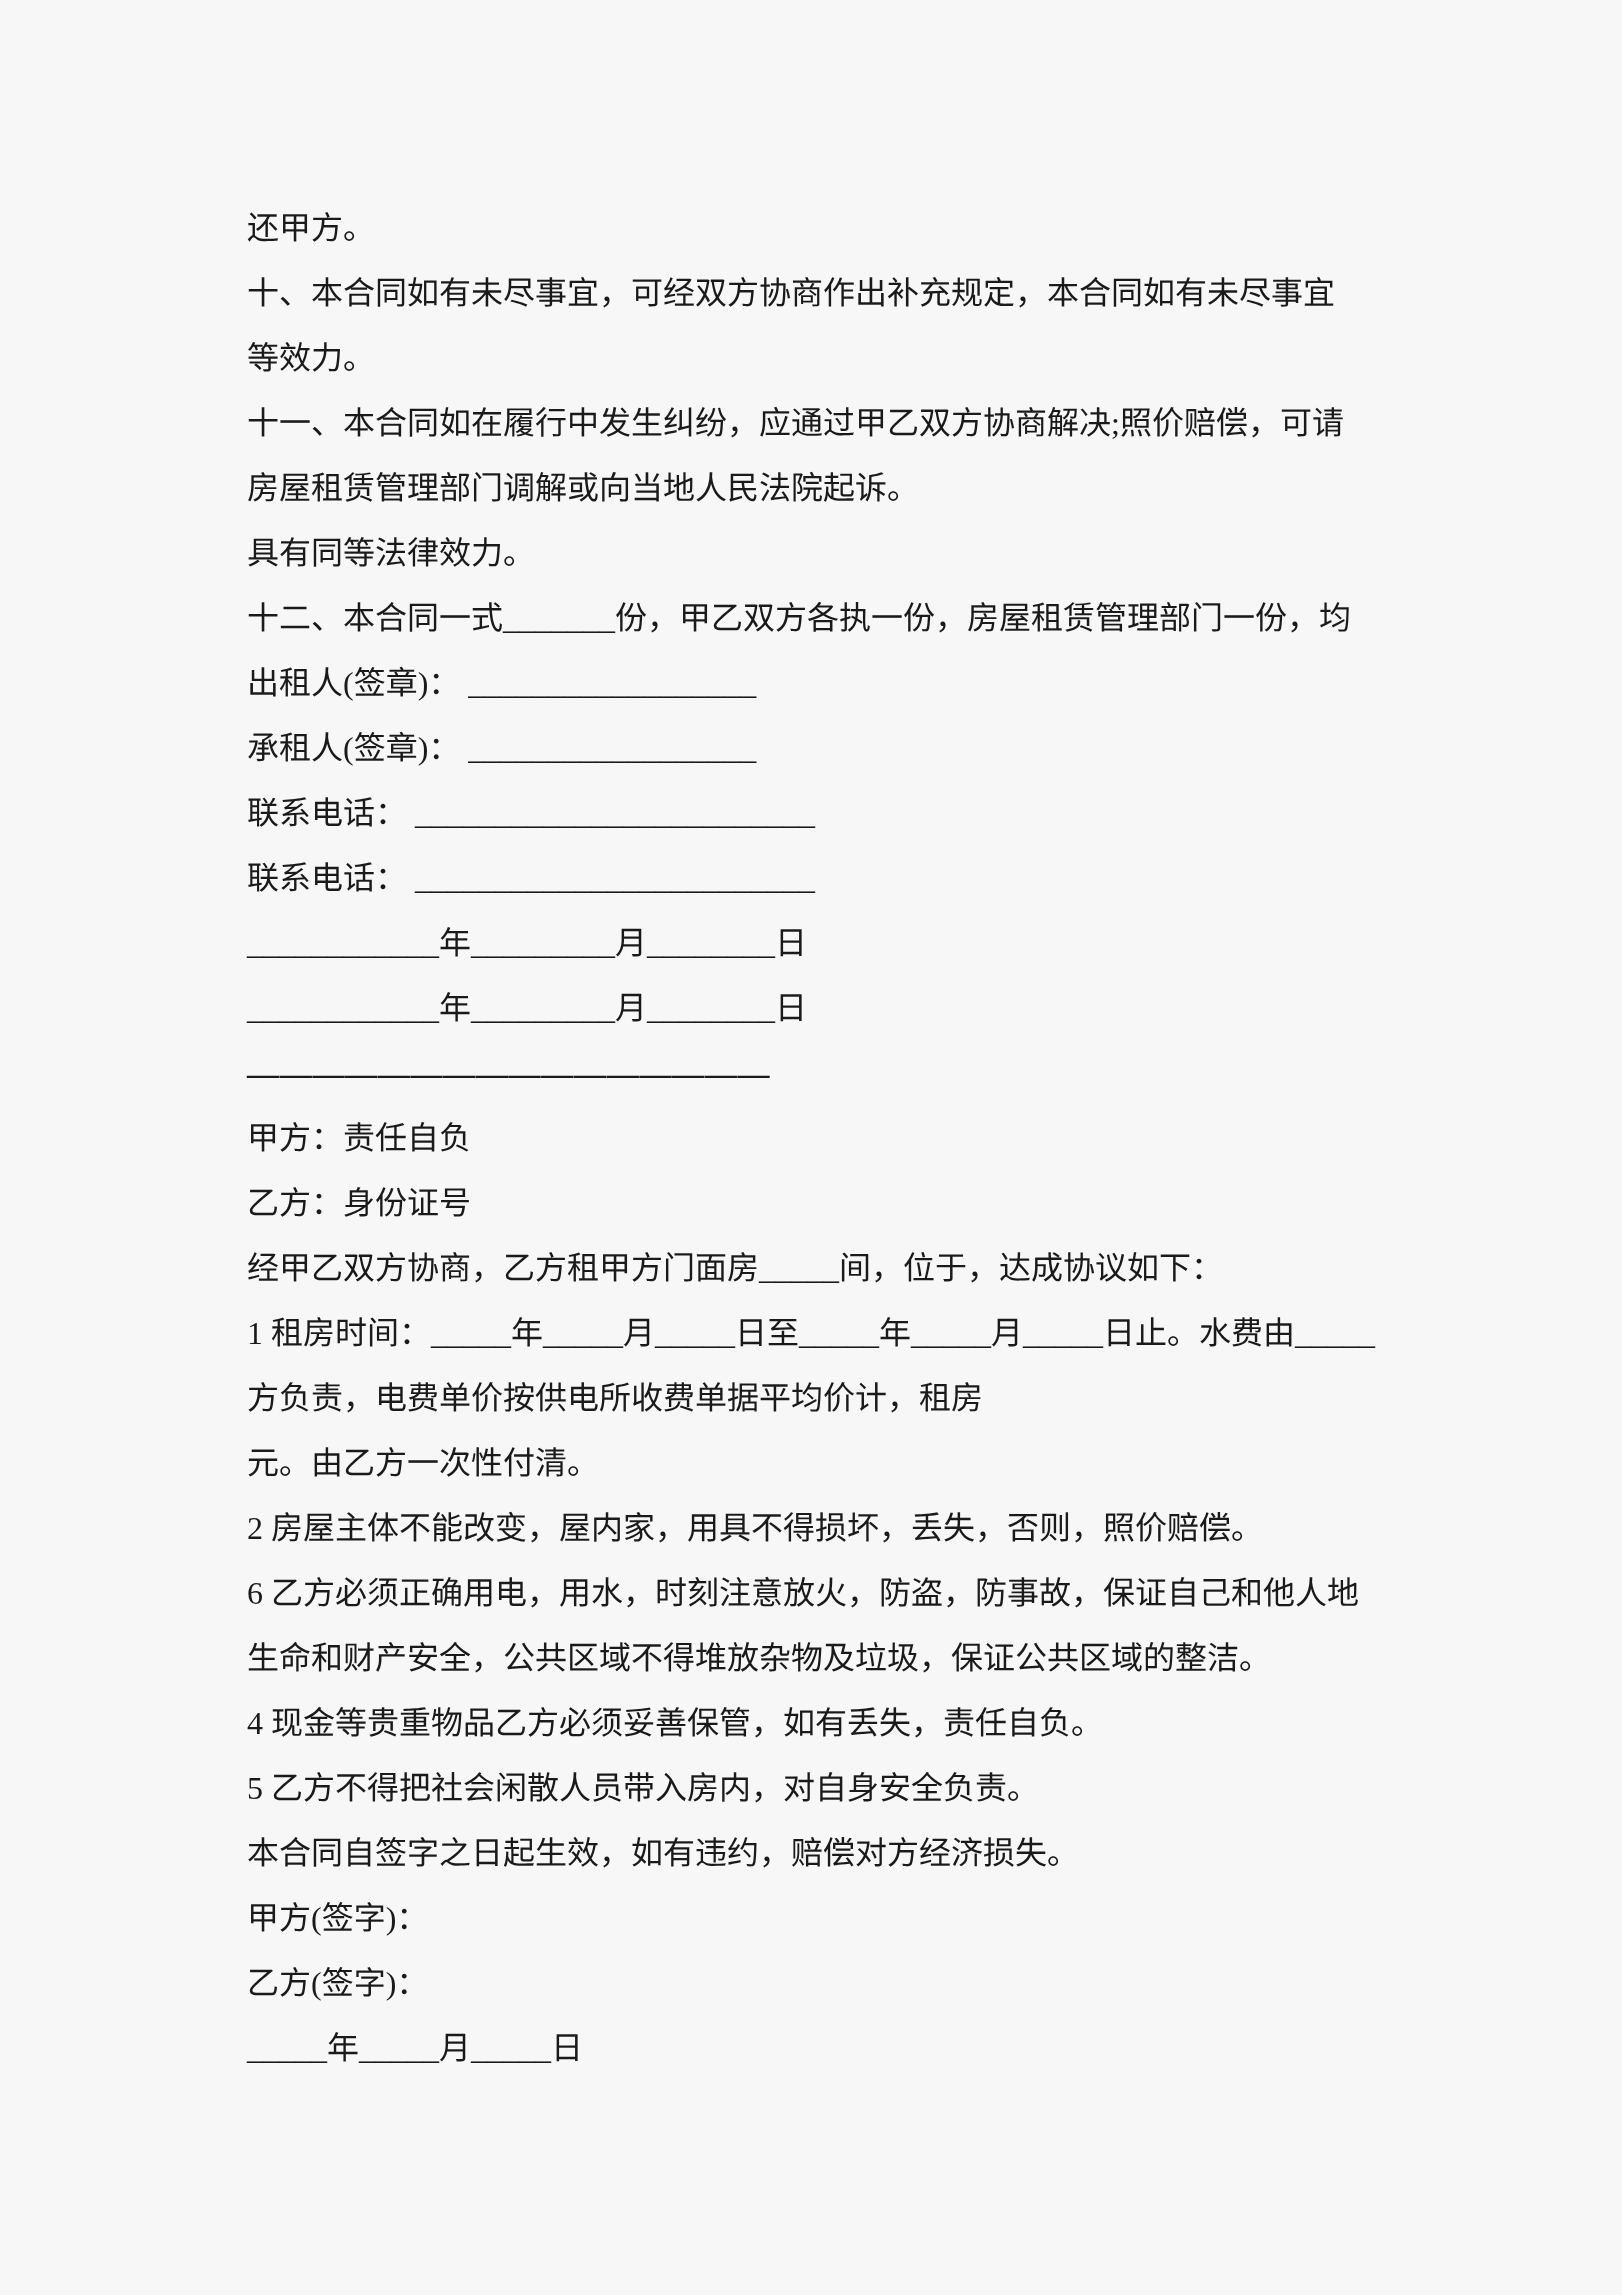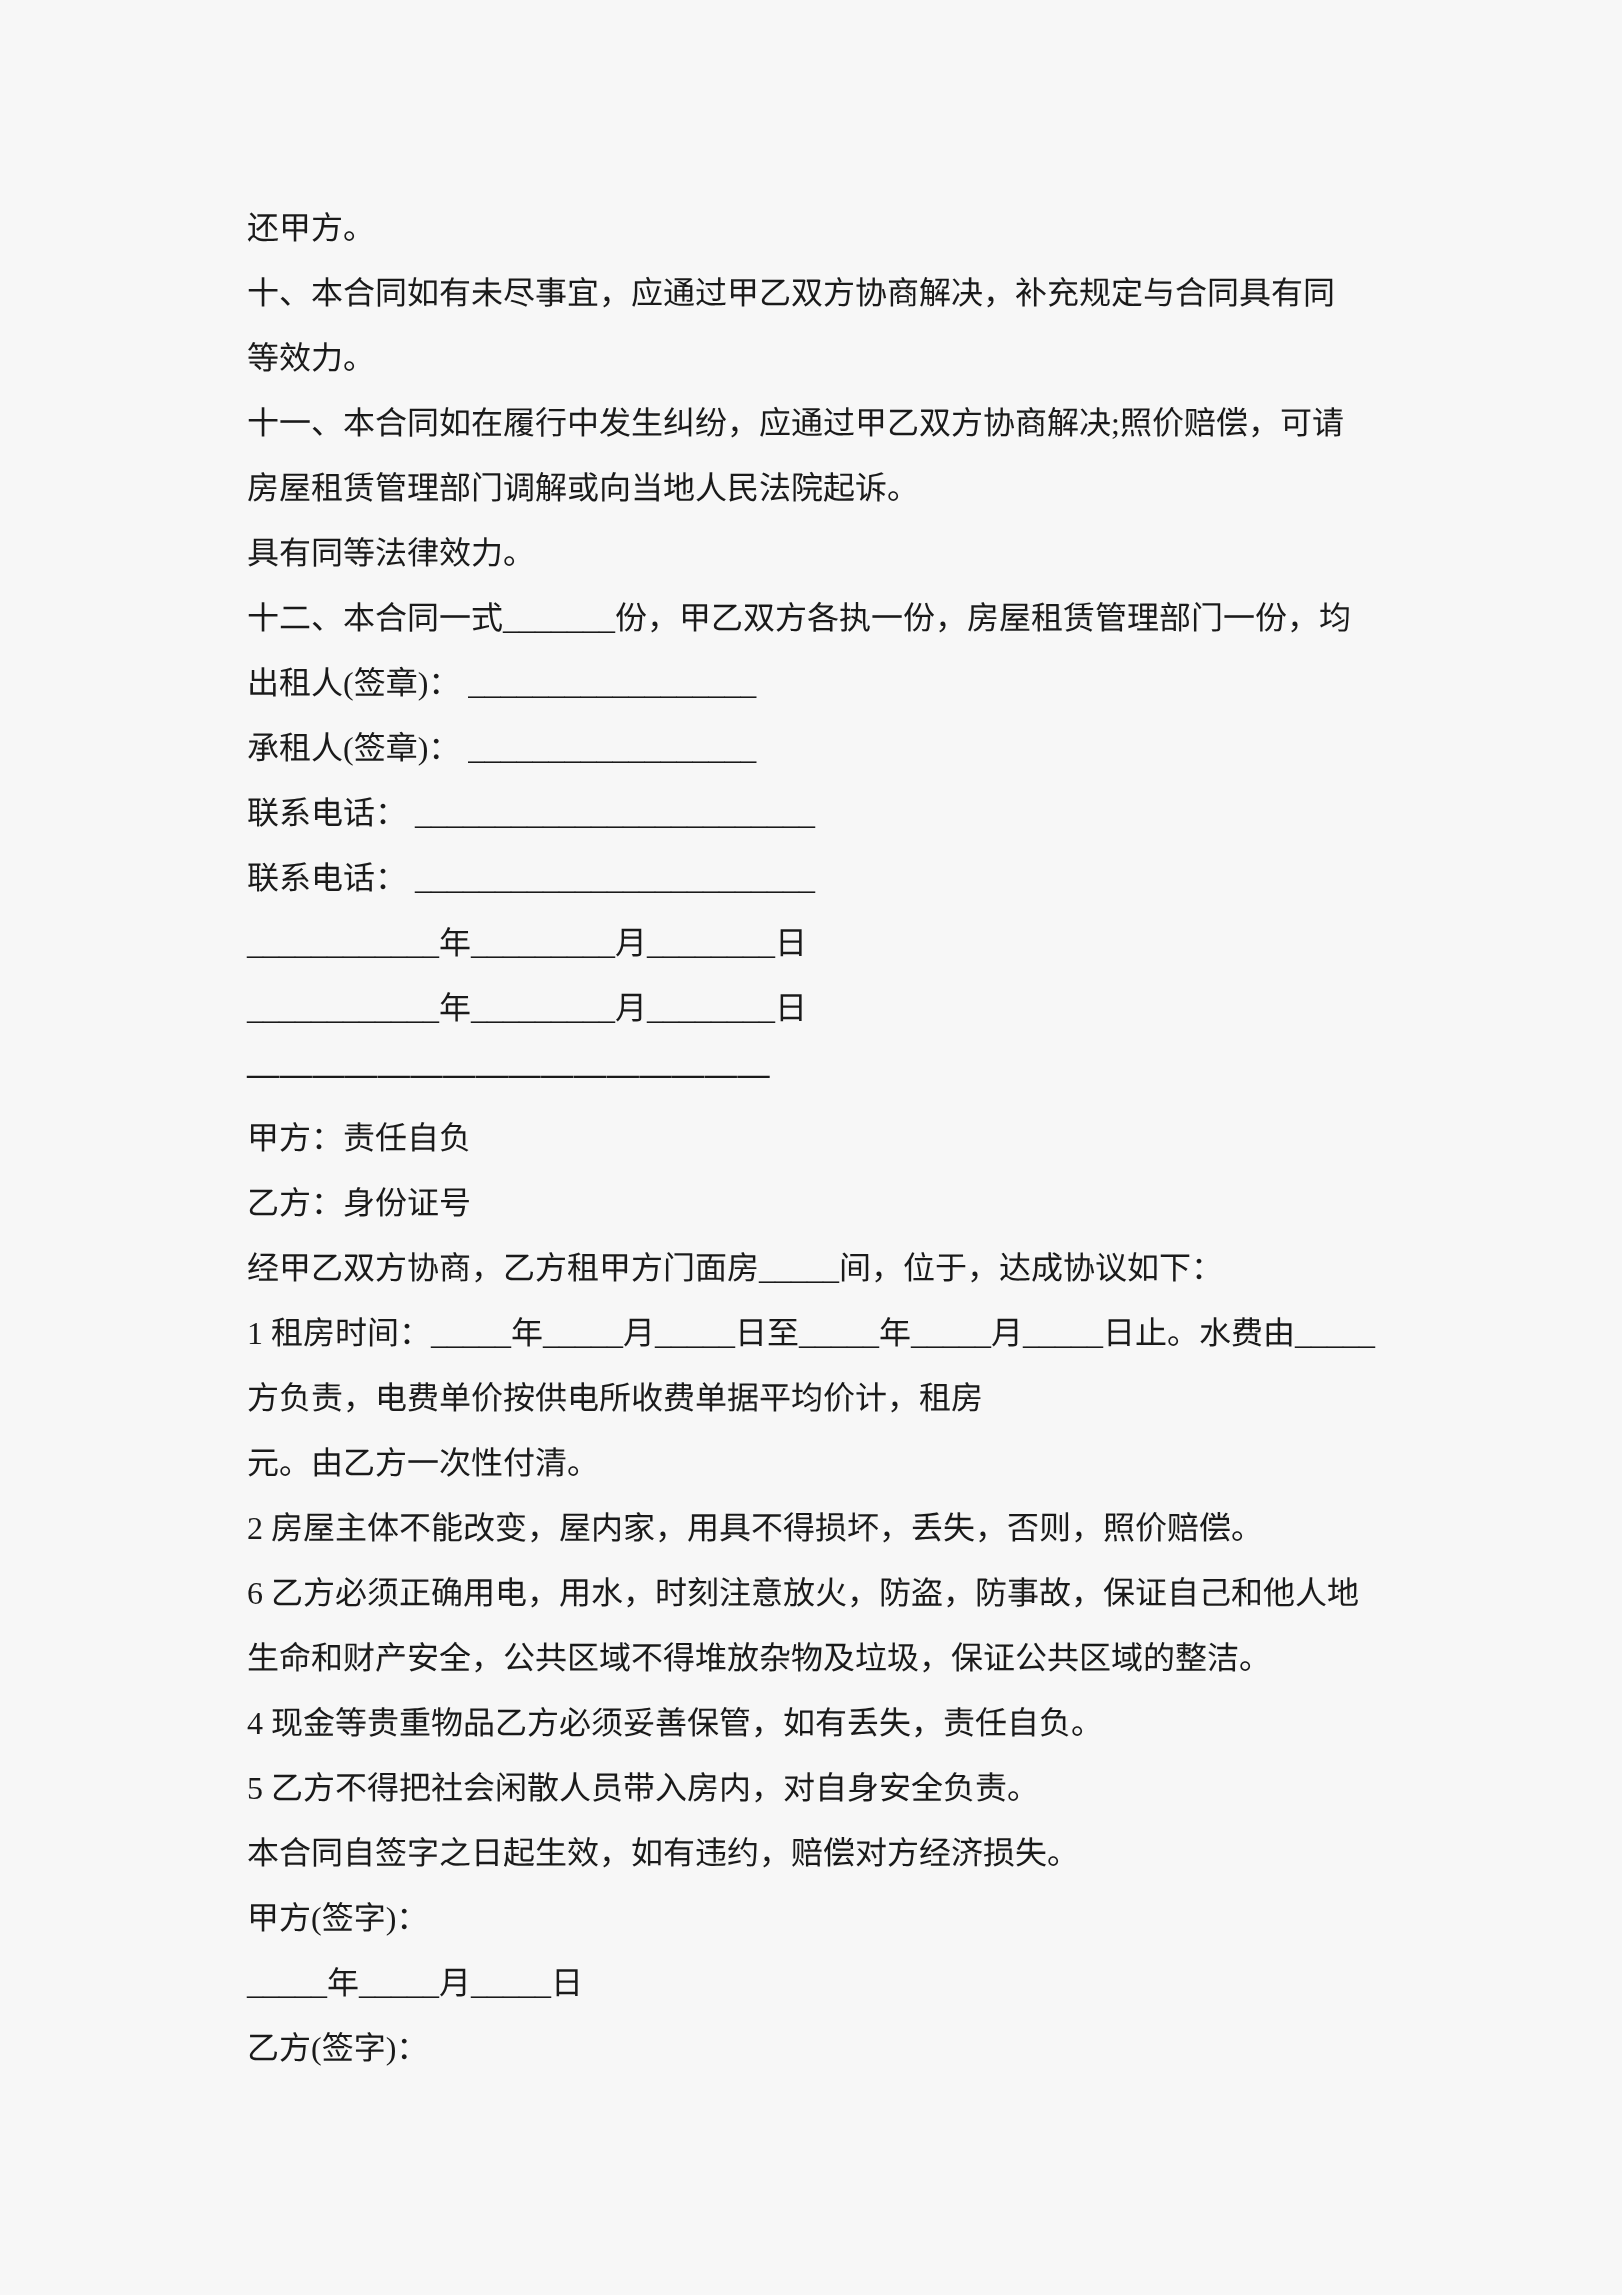--- a/index.html
+++ b/index.html
@@ -33,21 +33,21 @@
   .line.dash {
     font-weight: bold;
     letter-spacing: 0.7px;
   }
 </style>
 </head>
 <body style="background: rgb(247, 247, 247);">
 
 <div class="page" style="color: rgb(26, 26, 26);">
   <p class="line">还甲方。</p>
-  <p class="line">十、本合同如有未尽事宜，应通过甲乙双方协商解决，补充规定与合同具有同</p>
+  <p class="line">十、本合同如有未尽事宜，可经双方协商作出补充规定，本合同如有未尽事宜</p>
   <p class="line">等效力。</p>
   <p class="line">十一、本合同如在履行中发生纠纷，应通过甲乙双方协商解决;照价赔偿，可请</p>
   <p class="line">房屋租赁管理部门调解或向当地人民法院起诉。</p>
   <p class="line">具有同等法律效力。</p>
   <p class="line">十二、本合同一式_______份，甲乙双方各执一份，房屋租赁管理部门一份，均</p>
   <p class="line">出租人(签章)： __________________</p>
   <p class="line">承租人(签章)： __________________</p>
   <p class="line">联系电话： _________________________</p>
   <p class="line">联系电话： _________________________</p>
   <p class="line">____________年_________月________日</p>
@@ -59,16 +59,16 @@
   <p class="line">1 租房时间：_____年_____月_____日至_____年_____月_____日止。水费由_____</p>
   <p class="line">方负责，电费单价按供电所收费单据平均价计，租房</p>
   <p class="line">元。由乙方一次性付清。</p>
   <p class="line">2 房屋主体不能改变，屋内家，用具不得损坏，丢失，否则，照价赔偿。</p>
   <p class="line">6 乙方必须正确用电，用水，时刻注意放火，防盗，防事故，保证自己和他人地</p>
   <p class="line">生命和财产安全，公共区域不得堆放杂物及垃圾，保证公共区域的整洁。</p>
   <p class="line">4 现金等贵重物品乙方必须妥善保管，如有丢失，责任自负。</p>
   <p class="line">5 乙方不得把社会闲散人员带入房内，对自身安全负责。</p>
   <p class="line">本合同自签字之日起生效，如有违约，赔偿对方经济损失。</p>
   <p class="line">甲方(签字)：</p>
+  <p class="line">乙方(签字)：</p>
   <p class="line">_____年_____月_____日</p>
-  <p class="line">乙方(签字)：</p>
 </div>
 
 
 </body></html>

